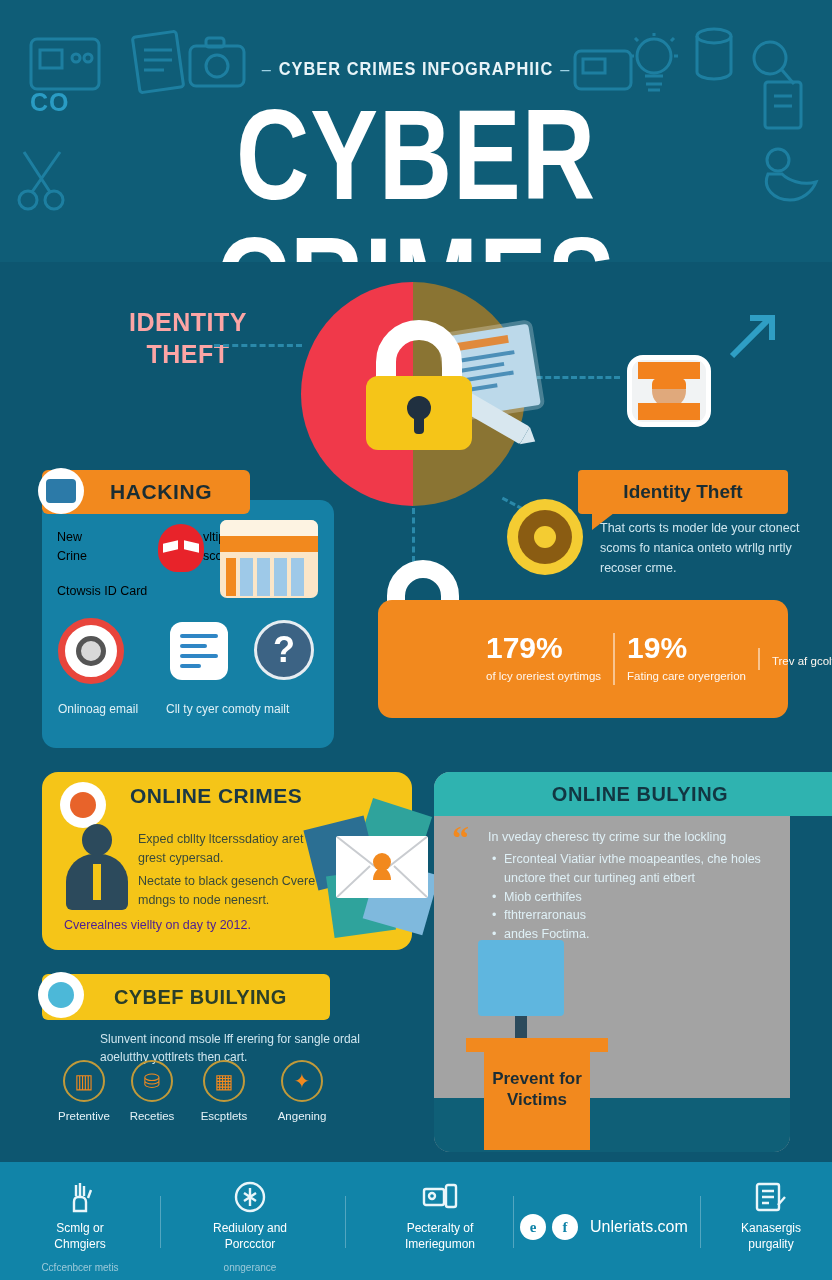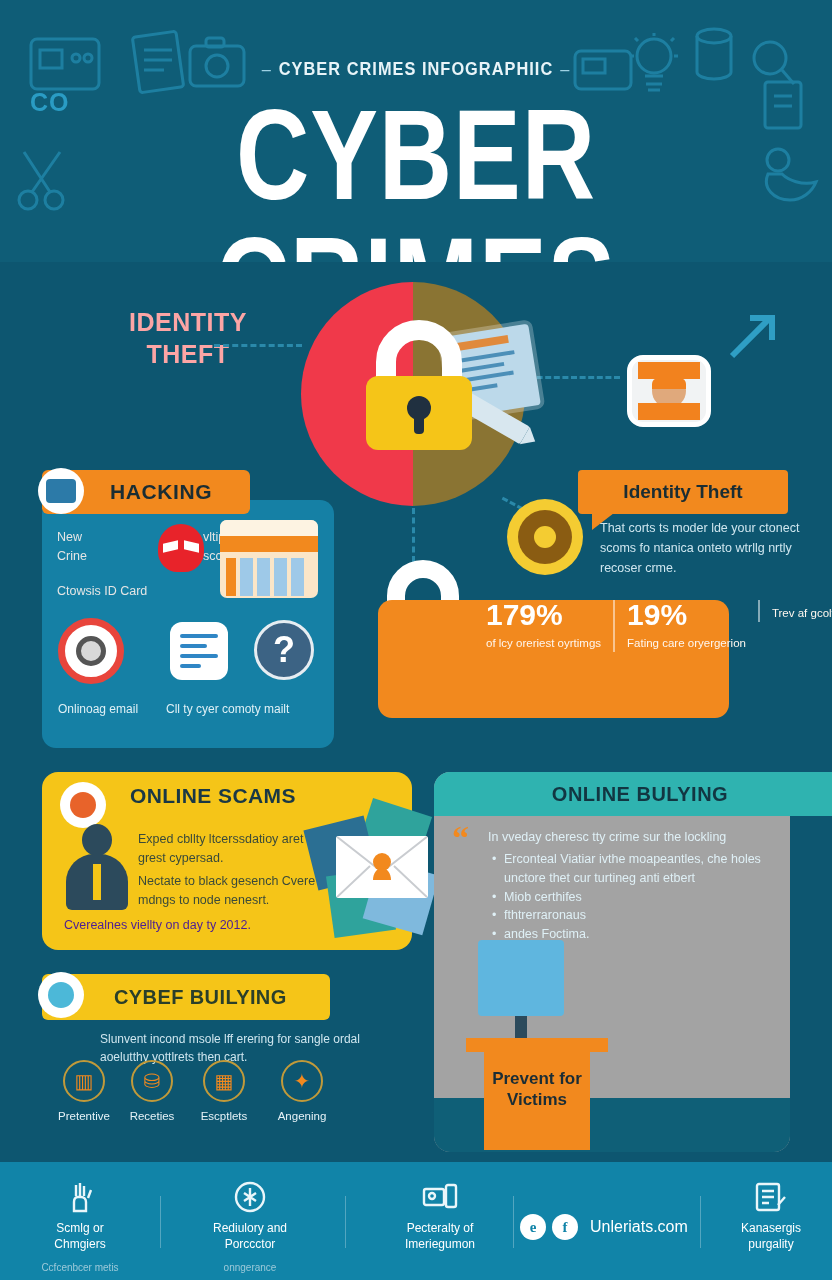--- a/index.html
+++ b/index.html
@@ -125,21 +125,21 @@
     position: absolute; left: 68px; top: 10px;
     color: #1a2d33; font-size: 21px; font-weight: 700; letter-spacing: .6px;
     font-family: "Liberation Sans Narrow", "Liberation Sans", sans-serif;
   }
   .badge {
     position: absolute; width: 46px; height: 46px; border-radius: 50%;
     background: #ffffff; display: flex; align-items: center; justify-content: center;
   }
   .badge .dot { width: 30px; height: 24px; border-radius: 4px; background: #2c7aa8; }
   .hk-row1 { position: absolute; left: 15px; top: 28px; width: 185px; }
-  .hk-txt { color: #e5e5e5; font-size: 12.5px; line-height: 1.5; }
+  .hk-txt { color: #000000; font-size: 12.5px; line-height: 1.5; }
   .mask {
     position: absolute; left: 116px; top: 24px; width: 46px; height: 48px;
     background: #e8232a; border-radius: 50% 50% 42% 42%;
   }
   .mask .eye {
     position: absolute; top: 18px; width: 15px; height: 9px; background: #fff;
     transform: skewY(-14deg);
   }
   .mask .eye.l { left: 5px; } .mask .eye.r { right: 5px; transform: skewY(14deg); }
   .browser {
@@ -182,23 +182,23 @@
     position: absolute; inset: 0; display: flex; align-items: center; justify-content: center;
     color: #1a2d33; font-size: 19px; font-weight: 700;
   }
   .it-body {
     position: absolute; left: 600px; top: 518px; width: 210px;
     color: #cfe6ef; font-size: 12.5px; line-height: 1.6;
   }
 
   
   .stats {
-    position: absolute; left: 378px; top: 600px; width: 351px; height: 118px;
+    position: absolute; left: 378px; top: 600px; width: 410px; height: 118px;
     background: #f2891e; border-radius: 14px;
-    display: flex; align-items: flex-start; padding: 0 14px 0 96px;
+    display: flex; align-items: center; padding: 0 14px 0 96px;
   }
   .stat-lock { position: absolute; left: 374px; top: 558px; width: 98px; height: 112px; }
   .stat { position: relative; flex: 0 0 auto; padding: 0 12px; }
   .stat + .stat { border-left: 2px solid rgba(255,255,255,.5); }
   .stat .num { color: #fff; font-size: 30px; font-weight: 700; line-height: 1; }
   .stat .cap { color: #fff7ef; font-size: 11.5px; line-height: 1.45; margin-top: 5px; }
   .stat.note .cap { font-size: 11.5px; }
 
   
   .scams {
@@ -483,21 +483,21 @@
     </div>
     <div class="stat note">
       <div class="cap">Trev af gcoltant the cdylng fined es, oresdlatot ctote tvy conishing nortfente.</div>
     </div>
   </div>
 
   <div class="panel scams">
     <div class="badge" style="left:18px;top:10px;">
       <div class="dot" style="border-radius:50%;width:26px;height:26px;background:#e8632a;"></div>
     </div>
-    <div class="ttl">ONLINE SCAMS</div>
+    <div class="ttl">ONLINE CRIMES</div>
     <div class="person">
       <div class="head"></div>
         <div class="body"></div>
         <div class="tie"></div>
     </div>
     <div class="p1">Exped cbllty ltcerssdatioy aret grest cypersad.</div>
     <div class="p2">Nectate to black gesench Cvere mdngs to node nenesrt.</div>
     <div class="p3">Cverealnes viellty on day ty 2012.</div>
     <div class="mailstack">
       <div class="card" style="left:58px;top:0;transform:rotate(18deg);background:#2fa39c;"></div>

